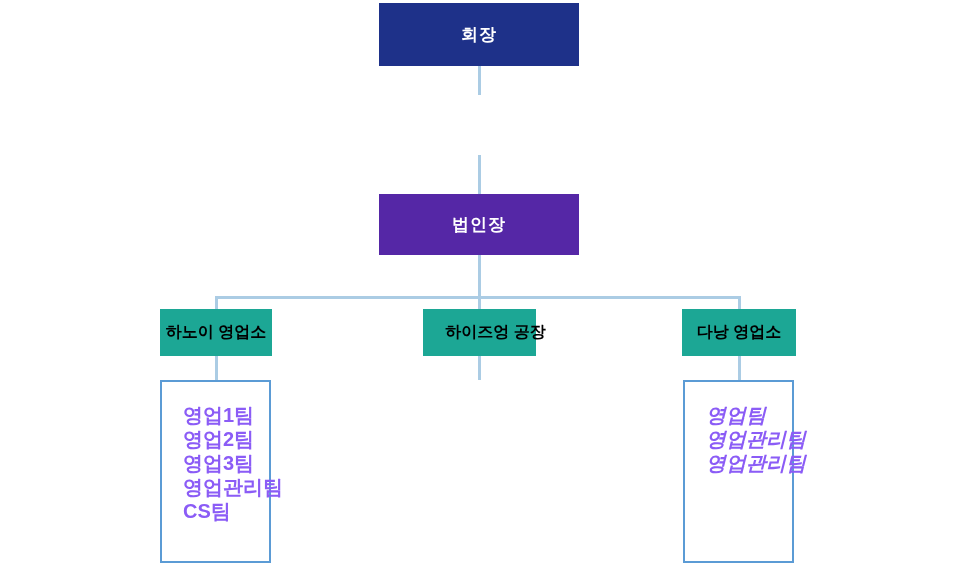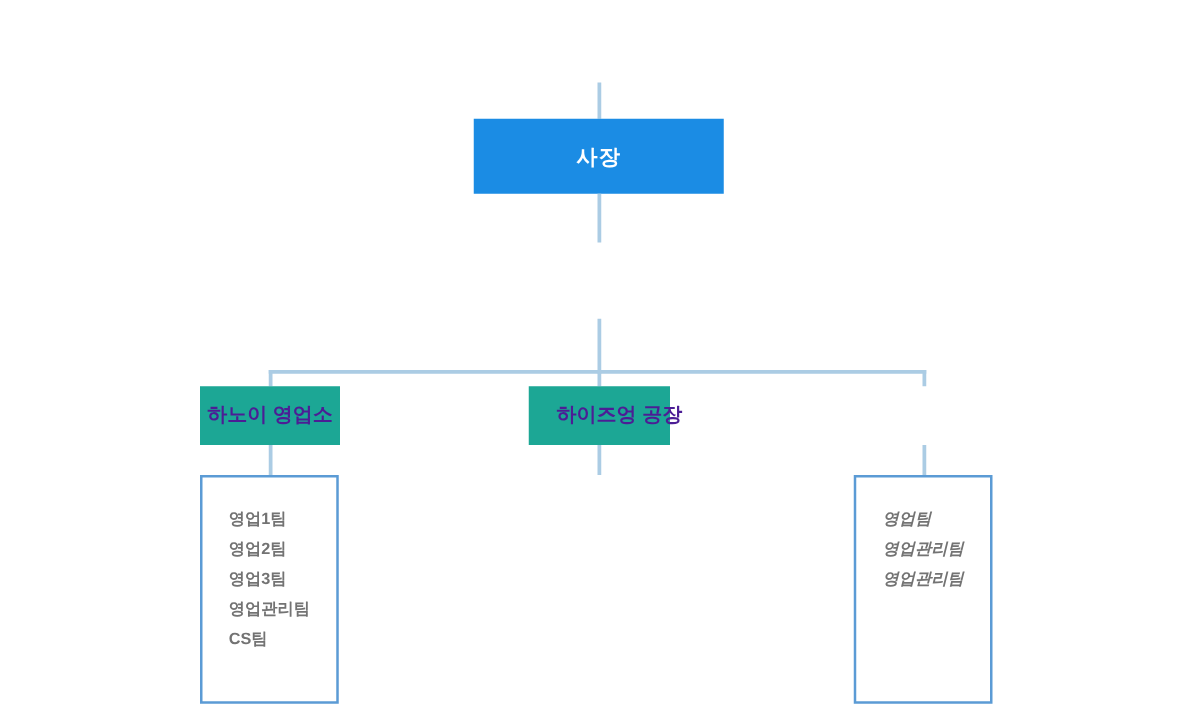--- a/index.html
+++ b/index.html
@@ -43,21 +43,21 @@
   .stub-l-bot { left: 215px; top: 356px; height: 24px; }
   .stub-m-bot { left: 478px; top: 356px; height: 24px; }
   .stub-r-bot { left: 738px; top: 356px; height: 24px; }
 
   
   .branch-box {
     position: absolute;
     top: 309px; height: 47px;
     background: #1ca795;
     display: flex; align-items: center; justify-content: center;
-    color: #4c1d95; font-size: 16px; font-weight: bold;
+    color: #000000; font-size: 16px; font-weight: bold;
     white-space: nowrap;
     z-index: 2;
   }
   .br-0 { left: 160px; width: 112px; }
   .br-1 { left: 423px; width: 113px; padding-left: 32px; }
   .br-2 { left: 682px; width: 114px; }
 
   
   .team-box {
     position: absolute;
@@ -65,56 +65,62 @@
     border: 2px solid #5b9bd5;
     background: #ffffff;
     padding: 21px 0 0 21px;
     z-index: 2;
   }
   .tb-0 { left: 160px; }
   .tb-1 { left: 424px; }
   .tb-2 { left: 683px; font-style: italic; }
   .team-box ul { list-style: none; }
   .team-box li {
-    color: #737373;
-    font-size: 13px;
+    color: #8b5cf6;
+    font-size: 20px;
     font-weight: bold;
     line-height: 24px;
     white-space: nowrap;
   }
 </style>
 </head>
 <body>
 
 <div class="canvas">
 
+  <div class="lvl-box lvl-chairman">
+    <span>회장</span>
+  </div>
 
   <div class="vline vl-1"></div>
 
-  <div class="lvl-box lvl-president">
-    <span>사장</span>
-  </div>
 
   <div class="vline vl-2"></div>
 
+  <div class="lvl-box lvl-head">
+    <span>법인장</span>
+  </div>
 
   <div class="vline vl-3"></div>
   <div class="hline hl-branch"></div>
   <div class="vline stub-l-top"></div>
   <div class="vline stub-m-top"></div>
   <div class="vline stub-r-top"></div>
   <div class="vline stub-l-bot"></div>
   <div class="vline stub-m-bot"></div>
   <div class="vline stub-r-bot"></div>
 
   <div class="branch-box br-0">
     <span>하노이 영업소</span>
   </div>
   <div class="branch-box br-1">
     <span>하이즈엉 공장</span>
+  </div>
+  <div class="branch-box br-2">
+    <span>다낭 영업소</span>
   </div>
 
   <div class="team-box tb-0">
     <ul>
       <li>영업1팀</li>
       <li>영업2팀</li>
       <li>영업3팀</li>
       <li>영업관리팀</li>
       <li>CS팀</li>
     </ul>

